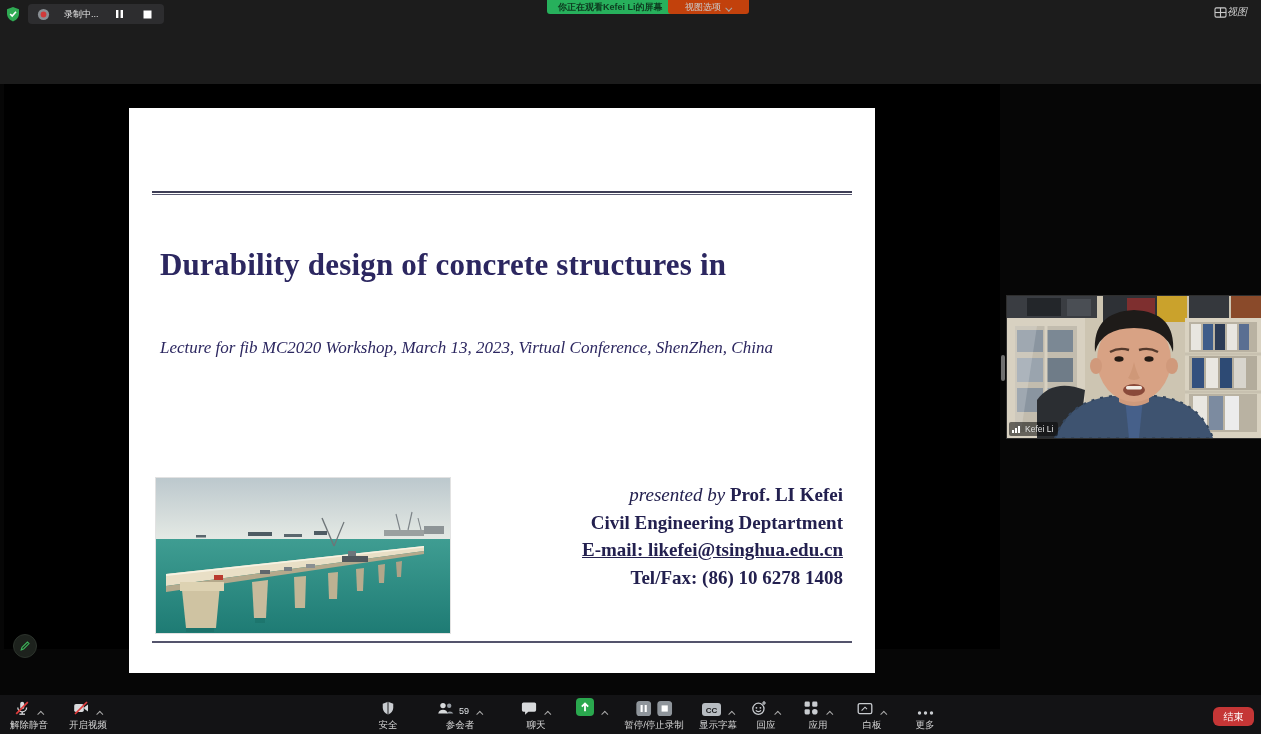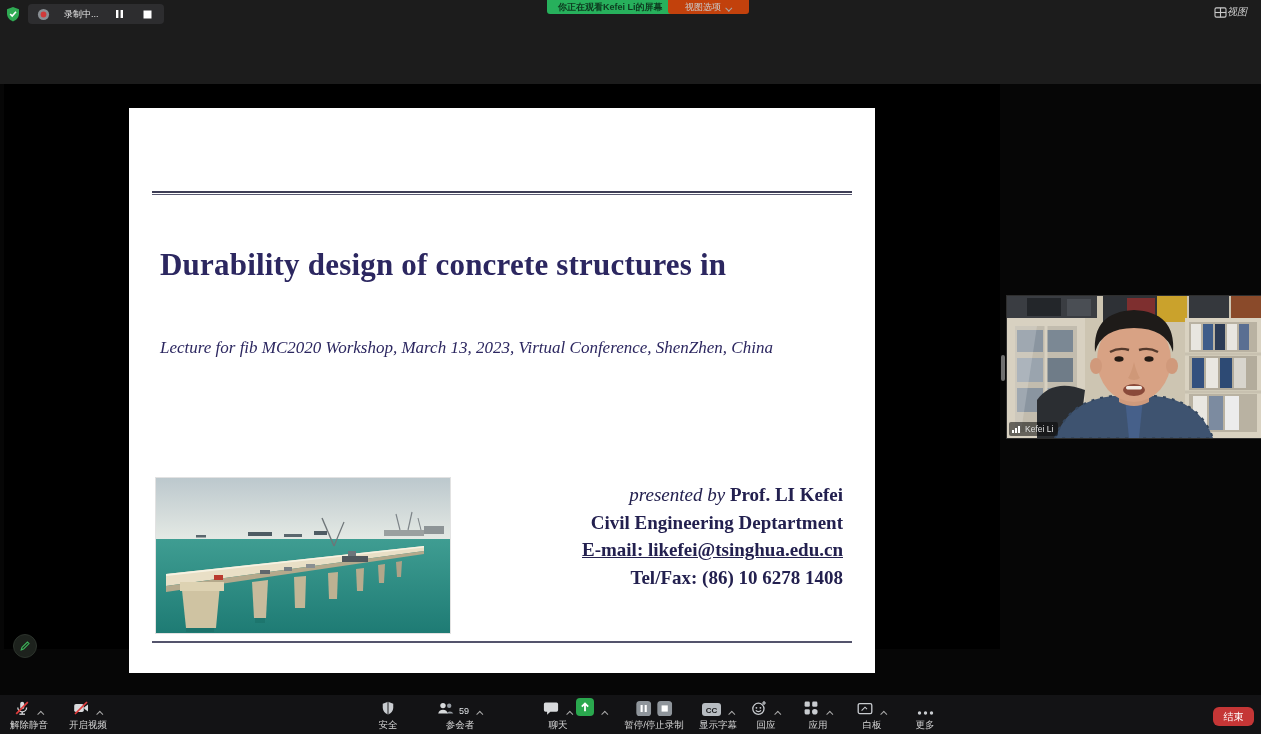--- a/index.html
+++ b/index.html
@@ -306,21 +306,21 @@
           <path d="M1.2 12.6 a4.9 4.9 0 0 1 9.6 0 z" fill="#d8dadc"></path>
           <circle cx="12.2" cy="4.8" r="2.2" fill="#959ba1"></circle>
           <path d="M9.4 12.6 a4 4 0 0 1 7 0 z" fill="#959ba1"></path>
         </svg>
         <span class="tb-count">59</span>
         <span class="chev up"></span>
       </div>
       <div class="tb-label">参会者</div>
     </div>
 
-    <div class="tb-item" style="left:558px">
+    <div class="tb-item" style="left:536px">
       <div class="tb-iconrow">
         <svg width="16" height="15" viewBox="0 0 16 15">
           <path d="M2.5 1.5 h11 a1.6 1.6 0 0 1 1.6 1.6 v6 a1.6 1.6 0 0 1 -1.6 1.6 h-6.2 l-3.2 3 v-3 h-1.6 a1.6 1.6 0 0 1 -1.6 -1.6 v-6 a1.6 1.6 0 0 1 1.6 -1.6 z" fill="#d8dadc"></path>
         </svg>
         <span class="chev up"></span>
       </div>
       <div class="tb-label">聊天</div>
     </div>
 
     <div class="tb-item" style="left:592px">

